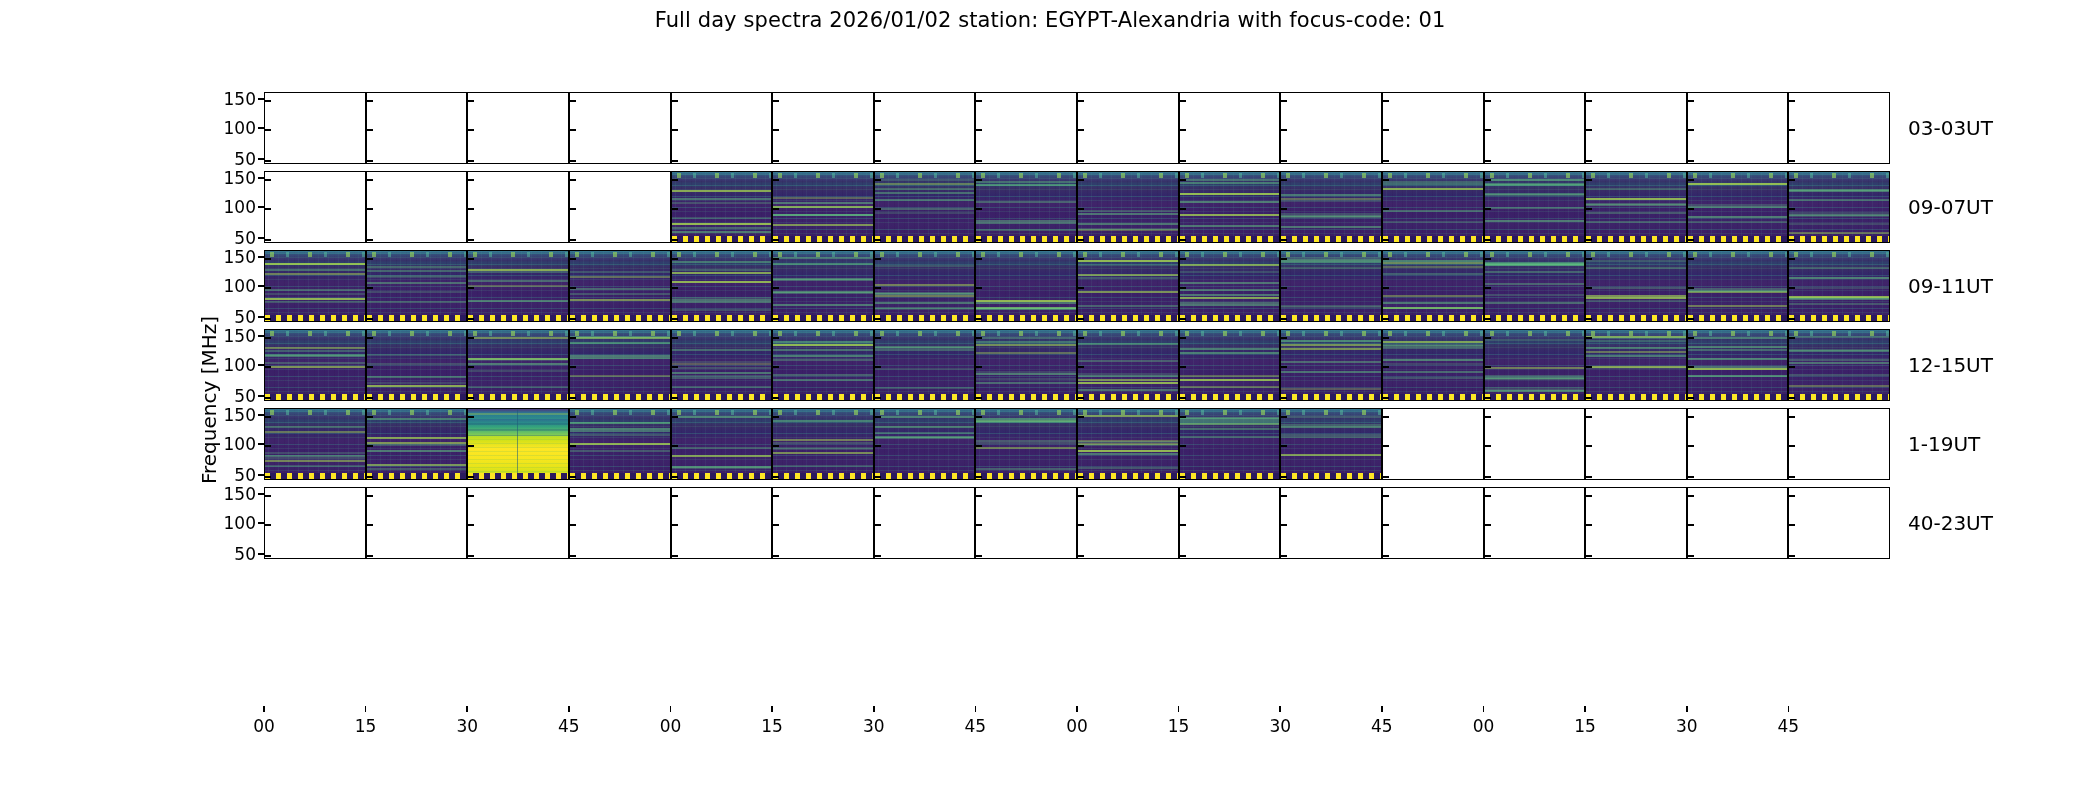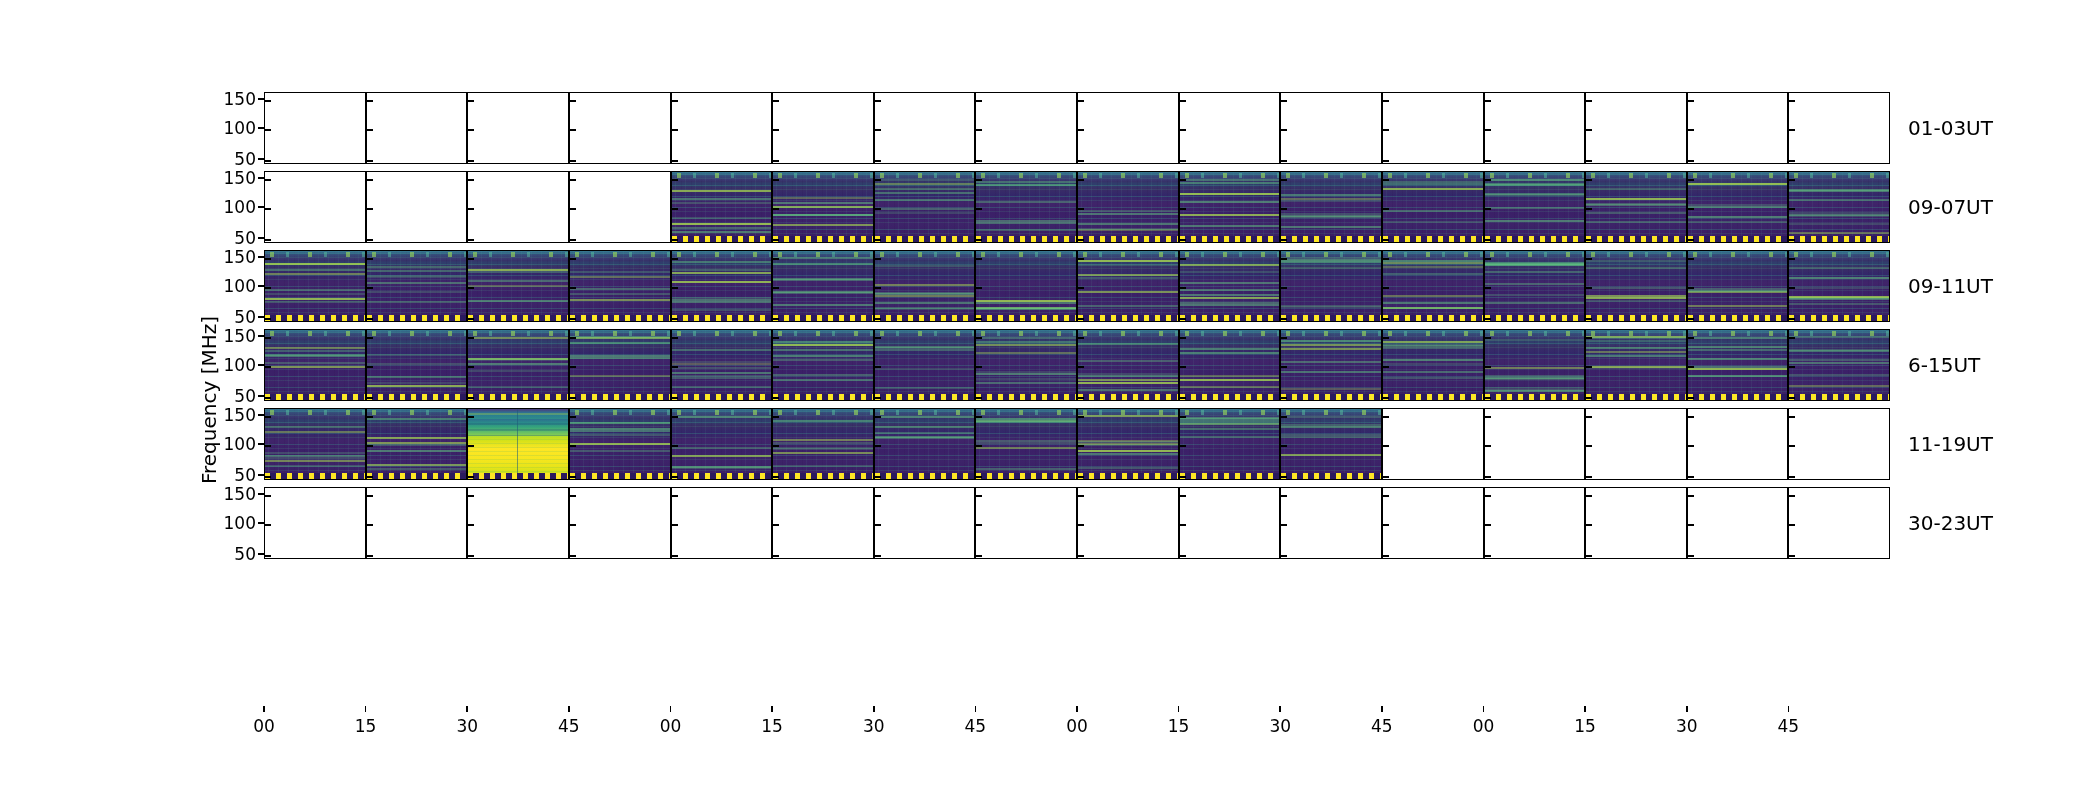--- a/index.html
+++ b/index.html
@@ -146,20 +146,21 @@
   #xaxis .xl{
     position:absolute;top:4px;transform:translateX(-50%);
     font-size:17px;white-space:nowrap;
   }
 </style>
 </head>
 <body>
 
 <div id="fig">
 
+  <div id="title">Full day spectra 2026/01/02 station: EGYPT-Alexandria with focus-code: 01</div>
 
   <div id="ylabel">
     <span>Frequency [MHz]</span>
   </div>
 
   <div id="rows-container">
       <div class="row" style="top: 92px; height: 72px;">
         <div class="cell" style="width: 101.625px; height: 72px;">
           <div class="ytick inner" style="top: 7.2px;"></div>
           <div class="ytick inner" style="top: 36px;"></div>
@@ -1515,21 +1516,21 @@
     </div>
 
 <div class="ylabels" style="left: 196px; top: 92px; width: 60px; height: 72px;">
       <div class="ylab" style="top: 7.2px;">150</div>
       <div style="position: absolute; left: 62px; top: 6.4px; width: 6px; height: 1.6px; background: rgb(0, 0, 0);"></div>
       <div class="ylab" style="top: 36px;">100</div>
       <div style="position: absolute; left: 62px; top: 35.2px; width: 6px; height: 1.6px; background: rgb(0, 0, 0);"></div>
       <div class="ylab" style="top: 66.96px;">50</div>
       <div style="position: absolute; left: 62px; top: 66.16px; width: 6px; height: 1.6px; background: rgb(0, 0, 0);"></div>
     </div>
-    <div class="rowlabel" style="top: 128px;">01-03UT</div>
+    <div class="rowlabel" style="top: 128px;">03-03UT</div>
     <div class="ylabels" style="left: 196px; top: 171px; width: 60px; height: 72px;">
       <div class="ylab" style="top: 7.2px;">150</div>
       <div style="position: absolute; left: 62px; top: 6.4px; width: 6px; height: 1.6px; background: rgb(0, 0, 0);"></div>
       <div class="ylab" style="top: 36px;">100</div>
       <div style="position: absolute; left: 62px; top: 35.2px; width: 6px; height: 1.6px; background: rgb(0, 0, 0);"></div>
       <div class="ylab" style="top: 66.96px;">50</div>
       <div style="position: absolute; left: 62px; top: 66.16px; width: 6px; height: 1.6px; background: rgb(0, 0, 0);"></div>
     </div>
     <div class="rowlabel" style="top: 207px;">09-07UT</div>
     <div class="ylabels" style="left: 196px; top: 250px; width: 60px; height: 72px;">
@@ -1542,32 +1543,32 @@
     </div>
     <div class="rowlabel" style="top: 286px;">09-11UT</div>
     <div class="ylabels" style="left: 196px; top: 329px; width: 60px; height: 72px;">
       <div class="ylab" style="top: 7.2px;">150</div>
       <div style="position: absolute; left: 62px; top: 6.4px; width: 6px; height: 1.6px; background: rgb(0, 0, 0);"></div>
       <div class="ylab" style="top: 36px;">100</div>
       <div style="position: absolute; left: 62px; top: 35.2px; width: 6px; height: 1.6px; background: rgb(0, 0, 0);"></div>
       <div class="ylab" style="top: 66.96px;">50</div>
       <div style="position: absolute; left: 62px; top: 66.16px; width: 6px; height: 1.6px; background: rgb(0, 0, 0);"></div>
     </div>
-    <div class="rowlabel" style="top: 365px;">6-15UT</div>
+    <div class="rowlabel" style="top: 365px;">12-15UT</div>
     <div class="ylabels" style="left: 196px; top: 408px; width: 60px; height: 72px;">
       <div class="ylab" style="top: 7.2px;">150</div>
       <div style="position: absolute; left: 62px; top: 6.4px; width: 6px; height: 1.6px; background: rgb(0, 0, 0);"></div>
       <div class="ylab" style="top: 36px;">100</div>
       <div style="position: absolute; left: 62px; top: 35.2px; width: 6px; height: 1.6px; background: rgb(0, 0, 0);"></div>
       <div class="ylab" style="top: 66.96px;">50</div>
       <div style="position: absolute; left: 62px; top: 66.16px; width: 6px; height: 1.6px; background: rgb(0, 0, 0);"></div>
     </div>
-    <div class="rowlabel" style="top: 444px;">11-19UT</div>
+    <div class="rowlabel" style="top: 444px;">1-19UT</div>
     <div class="ylabels" style="left: 196px; top: 487px; width: 60px; height: 72px;">
       <div class="ylab" style="top: 7.2px;">150</div>
       <div style="position: absolute; left: 62px; top: 6.4px; width: 6px; height: 1.6px; background: rgb(0, 0, 0);"></div>
       <div class="ylab" style="top: 36px;">100</div>
       <div style="position: absolute; left: 62px; top: 35.2px; width: 6px; height: 1.6px; background: rgb(0, 0, 0);"></div>
       <div class="ylab" style="top: 66.96px;">50</div>
       <div style="position: absolute; left: 62px; top: 66.16px; width: 6px; height: 1.6px; background: rgb(0, 0, 0);"></div>
     </div>
-    <div class="rowlabel" style="top: 523px;">30-23UT</div>
+    <div class="rowlabel" style="top: 523px;">40-23UT</div>
   </div>
 
 </body></html>

